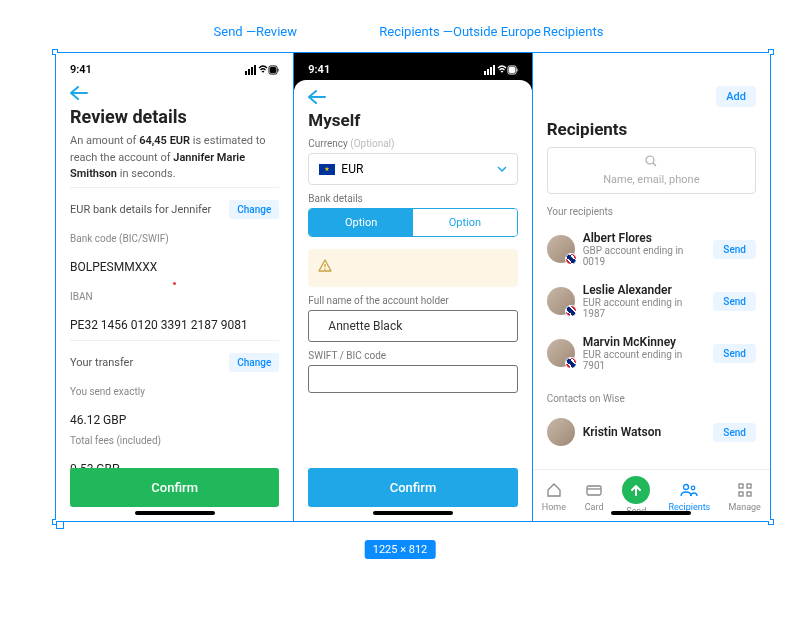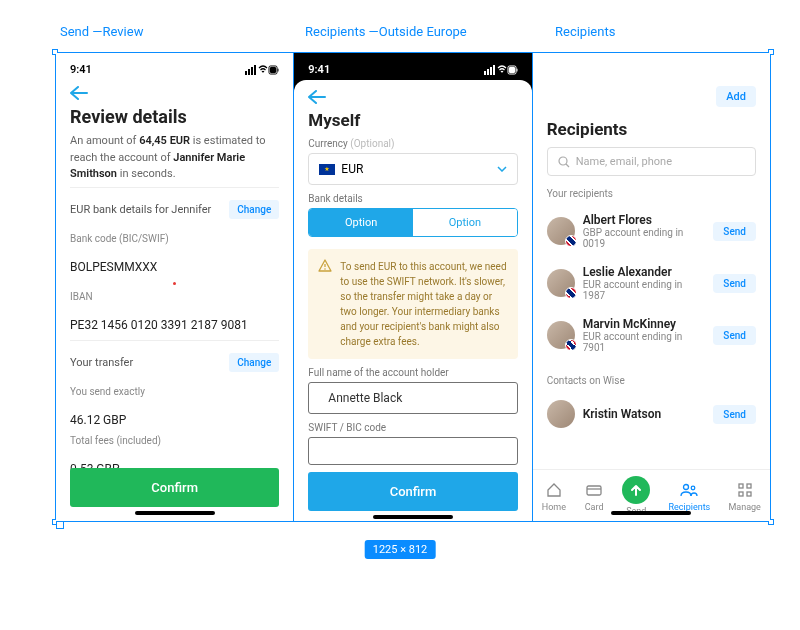--- a/index.html
+++ b/index.html
@@ -20,21 +20,21 @@
   }
   .canvas::before, .canvas::after,
   .canvas .tl, .canvas .tr, .canvas .bl, .canvas .br {
     content: ""; position: absolute; width: 6px; height: 6px;
     background: #fff; border: 1px solid #0a8cff;
   }
   .canvas .tl { top:-4px; left:-4px; }
   .canvas .tr { top:-4px; right:-4px; }
   .canvas .bl { bottom:-4px; left:-4px; }
   .canvas .br { bottom:-4px; right:-4px; }
-  .labels { position:absolute; top:24px; left:55px; display:flex; gap:8px; }
+  .labels { position:absolute; top:24px; left:55px; display:flex; gap:2px;text-align:right; }
   .labels span { color:#0a8cff; font-size:13px; }
   .labels .l1 { width:242px; padding-left:5px; }
   .labels .l2 { width:242px; padding-left:0; }
   .labels .l3 { padding-left:0; }
   .dim-badge {
     position:absolute; left:50%; transform:translateX(-50%);
     top:540px; background:#0a8cff; color:#fff; font-size:11px;
     padding:3px 8px; border-radius:3px;
   }
   .phones { display:flex; height:100%; }
@@ -75,21 +75,21 @@
   .seg { display:flex; border:1px solid #1fa7e8; border-radius:4px; overflow:hidden; margin-top:2px; }
   .seg div { flex:1; text-align:center; padding:7px 0; font-size:11px; cursor:pointer; }
   .seg .active { background:#1fa7e8; color:#fff; }
   .seg .inactive { background:#fff; color:#1fa7e8; }
   .warn { background:#fdf6e6; border-radius:4px; padding:10px; margin-top:12px; display:flex; gap:8px; font-size:10px; color:#9a7a2d; line-height:1.5; }
   .warn .ico { flex-shrink:0; }
   .input { border:1px solid #737373; border-radius:3px; padding:8px 19px; font-size:12px; color:#333; margin-top:2px; }
   
   .top3 { display:flex; justify-content:flex-end; padding:6px 14px; }
   .add { color:#0a8cff; background:#eaf5ff; padding:4px 10px; border-radius:4px; font-size:11px; font-weight:500; cursor:pointer; }
-  .search { border:1px solid #ddd; border-radius:4px; padding:7px 10px; display:flex; align-items:center; gap:6px; font-size:11px; color:#aaa; margin-bottom:12px; }
+  .search { border:1px solid #ddd; border-radius:4px; padding:7px 10px; display:flex; align-items:center; gap:6px; font-size:11px; color:#aaa; margin-bottom:12px;flex-direction:column; }
   .sect-t { font-size:10px; color:#888; margin:8px 0 6px; }
   .recip { display:flex; align-items:center; gap:8px; padding:8px 0; }
   .avatar { width:28px; height:28px; border-radius:50%; background:linear-gradient(135deg,#c9b8a8,#9e8876); position:relative; flex-shrink:0; }
   .avatar .badge { position:absolute; bottom:-2px; right:-2px; width:12px; height:12px; border-radius:50%; border:1.5px solid #fff; }
   .badge.uk { background:linear-gradient(45deg,#cc142b 25%, #fff 25%, #fff 35%, #00247d 35%, #00247d 65%, #fff 65%, #fff 75%, #cc142b 75%); }
   .rec-info { flex:1; }
   .rec-name { font-size:12px; font-weight:600; color:#222; }
   .rec-sub { font-size:10px; color:#888; }
   .send-btn { color:#0a8cff; background:#eaf5ff; padding:4px 10px; border-radius:4px; font-size:10px; font-weight:500; cursor:pointer; }
   .tabbar { position:absolute; bottom:0; left:0; right:0; height:52px; border-top:1px solid #eee; display:flex; justify-content:space-around; align-items:center; background:#fff; }
@@ -203,21 +203,20 @@
             <div class="inactive">Option</div>
           </div>
           <div class="warn">
             <span class="ico">
               <svg width="14" height="14">
                   <path d="M7 1 L13 12 H1 Z" fill="none" stroke="#c9a23e" stroke-width="1.3" stroke-linejoin="round"></path>
                   <line x1="7" y1="5" x2="7" y2="8" stroke="#c9a23e" stroke-width="1.3"></line>
                   <circle cx="7" cy="10" r="0.8" fill="#c9a23e"></circle>
                 </svg>
             </span>
-            <span>To send EUR to this account, we need to use the SWIFT network. It's slower, so the transfer might take a day or two longer. Your intermediary banks and your recipient's bank might also charge extra fees.</span>
           </div>
           <div class="lbl-sm">Full name of the account holder</div>
           <div class="input">Annette Black</div>
           <div class="lbl-sm">SWIFT / BIC code</div>
           <div class="input" style="height:28px"></div>
         </div>
         <div class="confirm-blue">Confirm</div>
         <div class="home-ind"></div>
       </div>
     </div>

